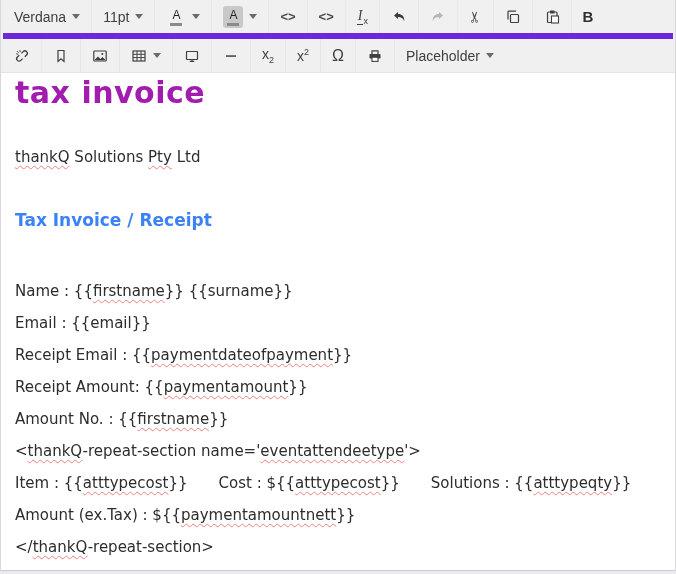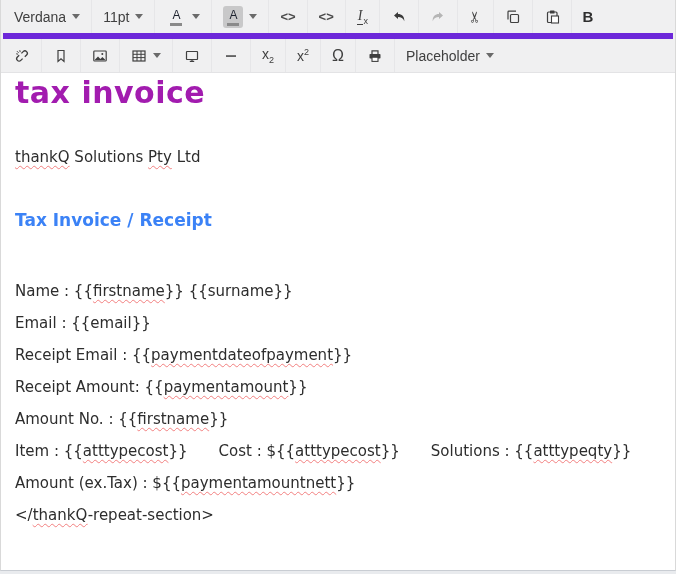--- a/index.html
+++ b/index.html
@@ -225,20 +225,21 @@
     <p><span>Name : {{</span><span class="wavy">firstname</span><span>}} {{surname}}</span></p>
 
     <p><span>Email : {{email}}</span></p>
 
     <p><span>Receipt Email : {{</span><span class="wavy">paymentdateofpayment</span><span>}}</span></p>
 
     <p><span>Receipt Amount: {{</span><span class="wavy">paymentamount</span><span>}}</span></p>
 
     <p><span>Amount No. : {{</span><span class="wavy">firstname</span><span>}}</span></p>
 
+    <p><span>&lt;</span><span class="wavy">thankQ</span><span>-repeat-section name='</span><span class="wavy">eventattendeetype</span><span>'&gt;</span></p>
 
     <p><span>Item : {{</span><span class="wavy">atttypecost</span><span>}}</span><span class="tab-gap"></span><span>Cost : ${{</span><span class="wavy">atttypecost</span><span>}}</span><span class="tab-gap"></span><span>Solutions : {{</span><span class="wavy">atttypeqty</span><span>}}</span></p>
 
     <p><span>Amount (ex.Tax) : ${{</span><span class="wavy">paymentamountnett</span><span>}}</span></p>
 
     <p><span>&lt;/</span><span class="wavy">thankQ</span><span>-repeat-section&gt;</span></p>
 
   </div>
 </div>
 

